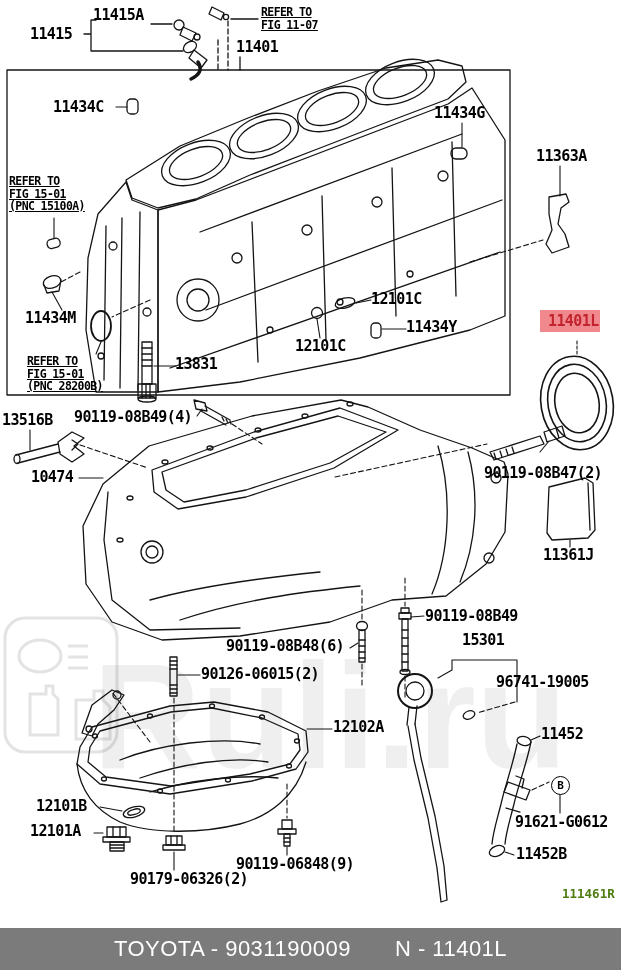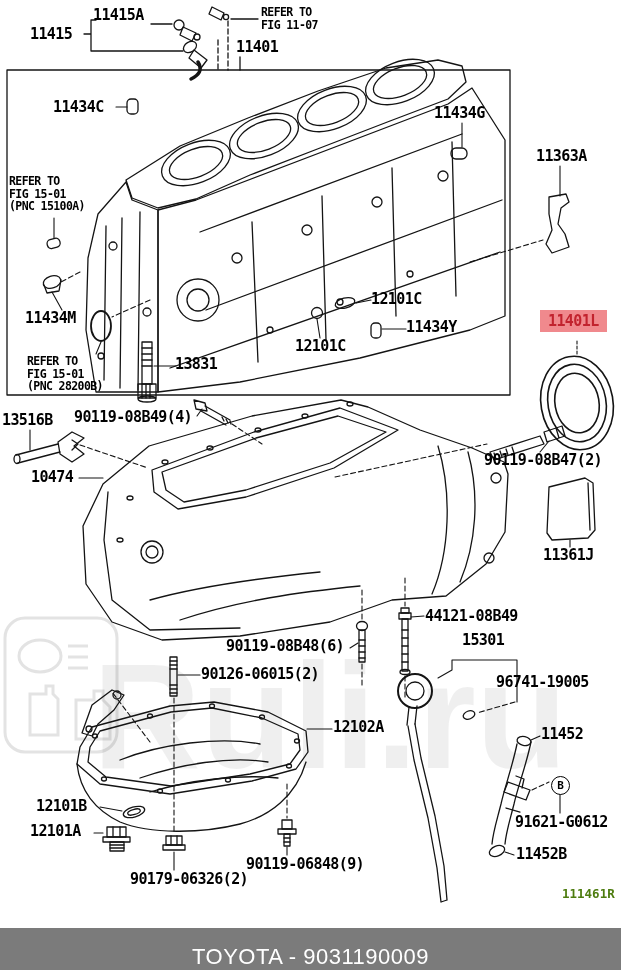--- a/index.html
+++ b/index.html
@@ -2,28 +2,28 @@
 <html><head>
 <meta charset="utf-8">
 <style>
   html,body{margin:0;padding:0;background:#fff;}
   #stage{position:relative;width:621px;height:970px;background:#fff;overflow:hidden;
          font-family:"DejaVu Sans Mono", monospace;}
   svg{position:absolute;left:0;top:0;}
   .lbl{position:absolute;font:bold 15px "DejaVu Sans Mono", monospace;letter-spacing:-0.6px;
        color:#000;white-space:nowrap;line-height:15px;}
   .note{position:absolute;font:bold 11.5px "DejaVu Sans Mono", monospace;letter-spacing:-0.6px;
-        color:#000;white-space:nowrap;line-height:12.5px;}
-  .hl{background:#F0898D;color:#C2232E;padding:4px 8px 3px 8px;}
+        color:#000;white-space:nowrap;line-height:12.5px;text-decoration:underline;}
+  .hl{background:#F0898D;color:#C2232E;padding:4px 1px 3px 8px;}
   .sheet{position:absolute;font:bold 12.5px "DejaVu Sans Mono", monospace;color:#4d7c0f;}
   .bcirc{position:absolute;width:17px;height:17px;border:1.6px solid #000;border-radius:50%;
          font:bold 11px "DejaVu Sans Mono", monospace;display:flex;align-items:center;
          justify-content:center;color:#000;background:#fff;}
   #footer{position:absolute;left:0;bottom:0;width:621px;height:42px;background:#7B7B7B;
-          display:flex;align-items:flex-end;justify-content:center;gap:44px;
+          display:flex;align-items:center;justify-content:center;gap:44px;
           color:#fff;font:22px "Liberation Sans", sans-serif;letter-spacing:0.5px;}
 </style>
 </head>
 <body>
 
 <div id="stage">
 
   <svg width="621" height="928" viewBox="0 0 621 928">
 
     <g stroke="#e3e3e3" stroke-width="3" fill="none">
@@ -301,33 +301,33 @@
   <div class="lbl" style="left:536px;top:149px">11363A</div>
   <div class="lbl" style="left:25px;top:311px">11434M</div>
   <div class="lbl" style="left:175px;top:357px">13831</div>
   <div class="lbl" style="left:371px;top:292px">12101C</div>
   <div class="lbl" style="left:406px;top:320px">11434Y</div>
   <div class="lbl" style="left:295px;top:339px">12101C</div>
   <div class="lbl hl" style="left:540px;top:310px">11401L</div>
   <div class="lbl" style="left:2px;top:413px">13516B</div>
   <div class="lbl" style="left:74px;top:410px">90119-08B49(4)</div>
   <div class="lbl" style="left:31px;top:470px">10474</div>
-  <div class="lbl" style="left:484px;top:453px">90119-08B47(2)</div>
+  <div class="lbl" style="left:484px;top:466px">90119-08B47(2)</div>
   <div class="lbl" style="left:543px;top:548px">11361J</div>
   <div class="lbl" style="left:226px;top:639px">90119-08B48(6)</div>
   <div class="lbl" style="left:201px;top:667px">90126-06015(2)</div>
-  <div class="lbl" style="left:425px;top:609px">44121-08B49</div>
+  <div class="lbl" style="left:425px;top:609px">90119-08B49</div>
   <div class="lbl" style="left:462px;top:633px">15301</div>
   <div class="lbl" style="left:496px;top:675px">96741-19005</div>
   <div class="lbl" style="left:333px;top:720px">12102A</div>
   <div class="lbl" style="left:541px;top:727px">11452</div>
   <div class="lbl" style="left:36px;top:799px">12101B</div>
   <div class="lbl" style="left:30px;top:824px">12101A</div>
   <div class="lbl" style="left:130px;top:872px">90179-06326(2)</div>
-  <div class="lbl" style="left:246px;top:857px">90119-06848(9)</div>
+  <div class="lbl" style="left:236px;top:857px">90119-06848(9)</div>
   <div class="lbl" style="left:515px;top:815px">91621-G0612</div>
   <div class="lbl" style="left:516px;top:847px">11452B</div>
 
   <div class="note" style="left:261px;top:6px">
     <div>REFER TO</div>
     <div>FIG 11-07</div>
   </div>
   <div class="note" style="left:9px;top:175px">
     <div>REFER TO</div>
     <div>FIG 15-01</div>
@@ -338,14 +338,15 @@
     <div>FIG 15-01</div>
     <div>(PNC 28200B)</div>
   </div>
 
   <div class="bcirc" style="left:551px;top:776px">B</div>
 
   <div class="sheet" style="left:562px;top:886px">111461R</div>
 
   <div id="footer">
     <span>TOYOTA - 9031190009</span>
+    <span>N - 11401L</span>
   </div>
 </div>
 
 </body></html>

